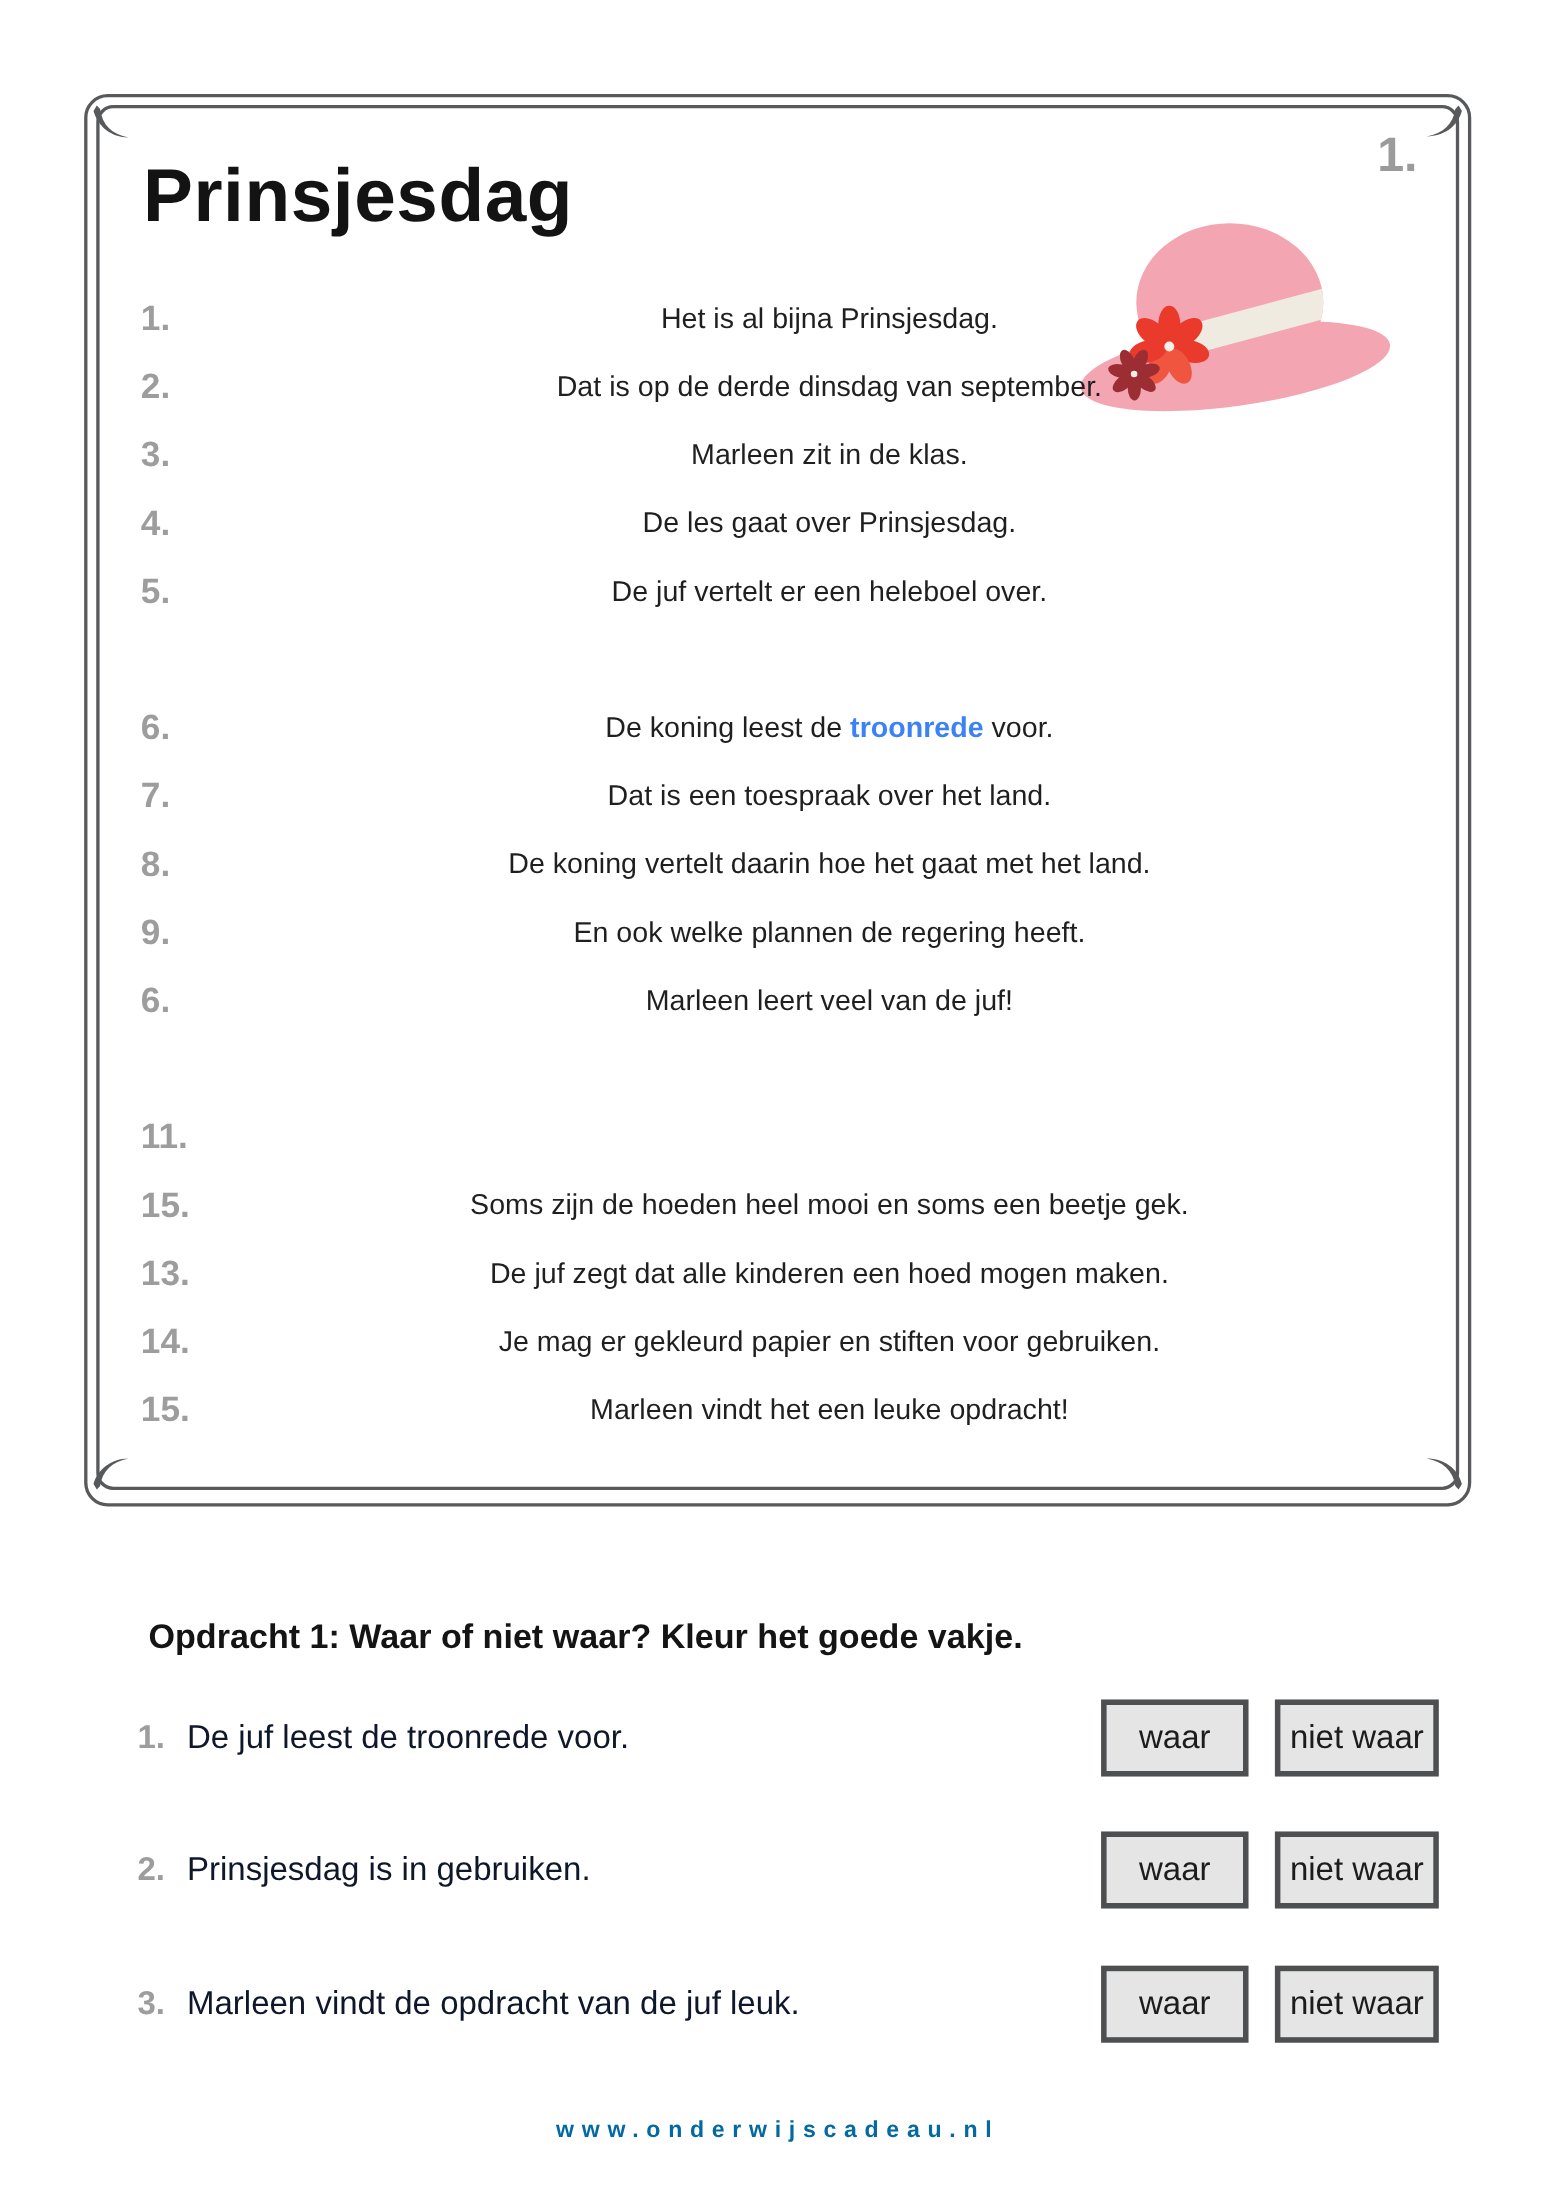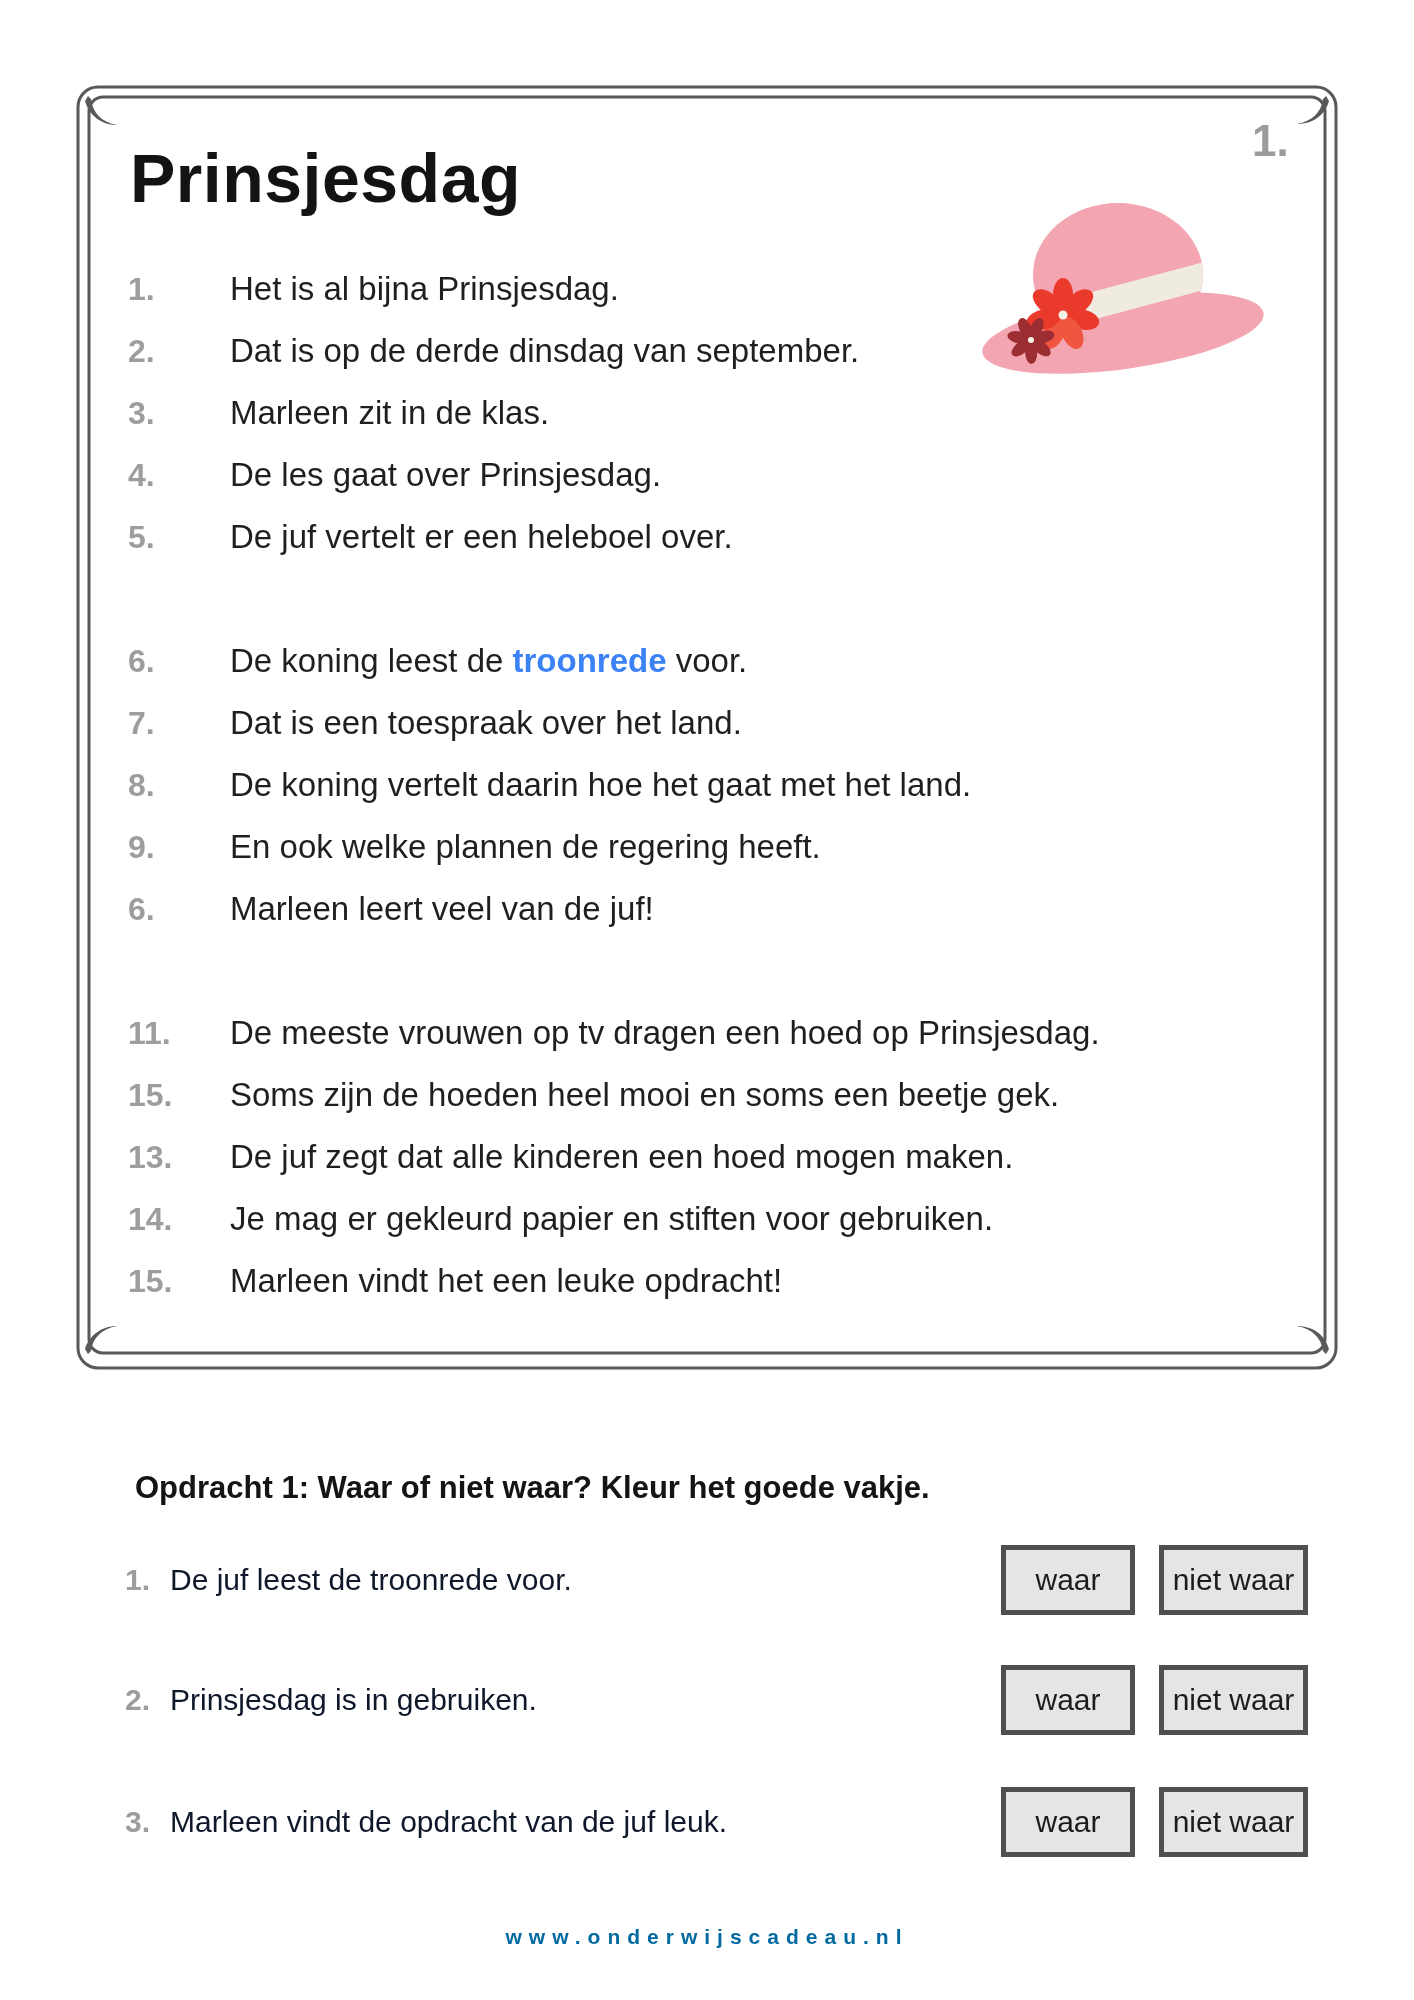--- a/index.html
+++ b/index.html
@@ -9,21 +9,21 @@
   .frame-svg{position:absolute;left:0;top:0;width:1414px;height:2000px;pointer-events:none;}
 
   .page-number{position:absolute;left:1252px;top:116px;font-size:44px;font-weight:bold;color:#9b9b9b;}
 
   .title{position:absolute;left:130px;top:144px;font-size:68px;line-height:68px;font-weight:bold;color:#131313;letter-spacing:0.5px;}
 
   .story-list{position:absolute;left:128px;top:258px;width:1150px;}
   .story-row{display:flex;align-items:center;height:62px;}
   .story-row.group-gap{margin-top:62px;}
   .story-num{flex:0 0 102px;font-size:32px;font-weight:bold;color:#9d9d9d;}
-  .story-text{flex:1;font-size:33px;color:#1f1f1f;white-space:nowrap;}
+  .story-text{flex:1;font-size:26px;color:#1f1f1f;white-space:nowrap;text-align:center;}
   .story-text b{font-weight:bold;color:#3b82f6;}
 
   .opdracht-heading{position:absolute;left:135px;top:1470px;font-size:31px;font-weight:bold;color:#141414;}
 
   .statements{position:absolute;left:125px;top:1544px;width:1183px;}
   .stmt-row{position:absolute;left:0;width:1183px;height:72px;display:flex;align-items:center;}
   .stmt-row:nth-of-type(1){top:0;}
   .stmt-row:nth-of-type(2){top:120px;}
   .stmt-row:nth-of-type(3){top:242px;}
   .stmt-num{flex:0 0 45px;font-size:30px;font-weight:bold;color:#9d9d9d;}
@@ -127,21 +127,20 @@
       <div class="story-row">
         <span class="story-num">9.</span>
         <span class="story-text"><span>En ook welke plannen de regering heeft.</span></span>
       </div>
       <div class="story-row">
         <span class="story-num">6.</span>
         <span class="story-text"><span>Marleen leert veel van de juf!</span></span>
       </div>
       <div class="story-row group-gap">
         <span class="story-num">11.</span>
-        <span class="story-text"><span>De meeste vrouwen op tv dragen een hoed op Prinsjesdag.</span></span>
       </div>
       <div class="story-row">
         <span class="story-num">15.</span>
         <span class="story-text"><span>Soms zijn de hoeden heel mooi en soms een beetje gek.</span></span>
       </div>
       <div class="story-row">
         <span class="story-num">13.</span>
         <span class="story-text"><span>De juf zegt dat alle kinderen een hoed mogen maken.</span></span>
       </div>
       <div class="story-row">

